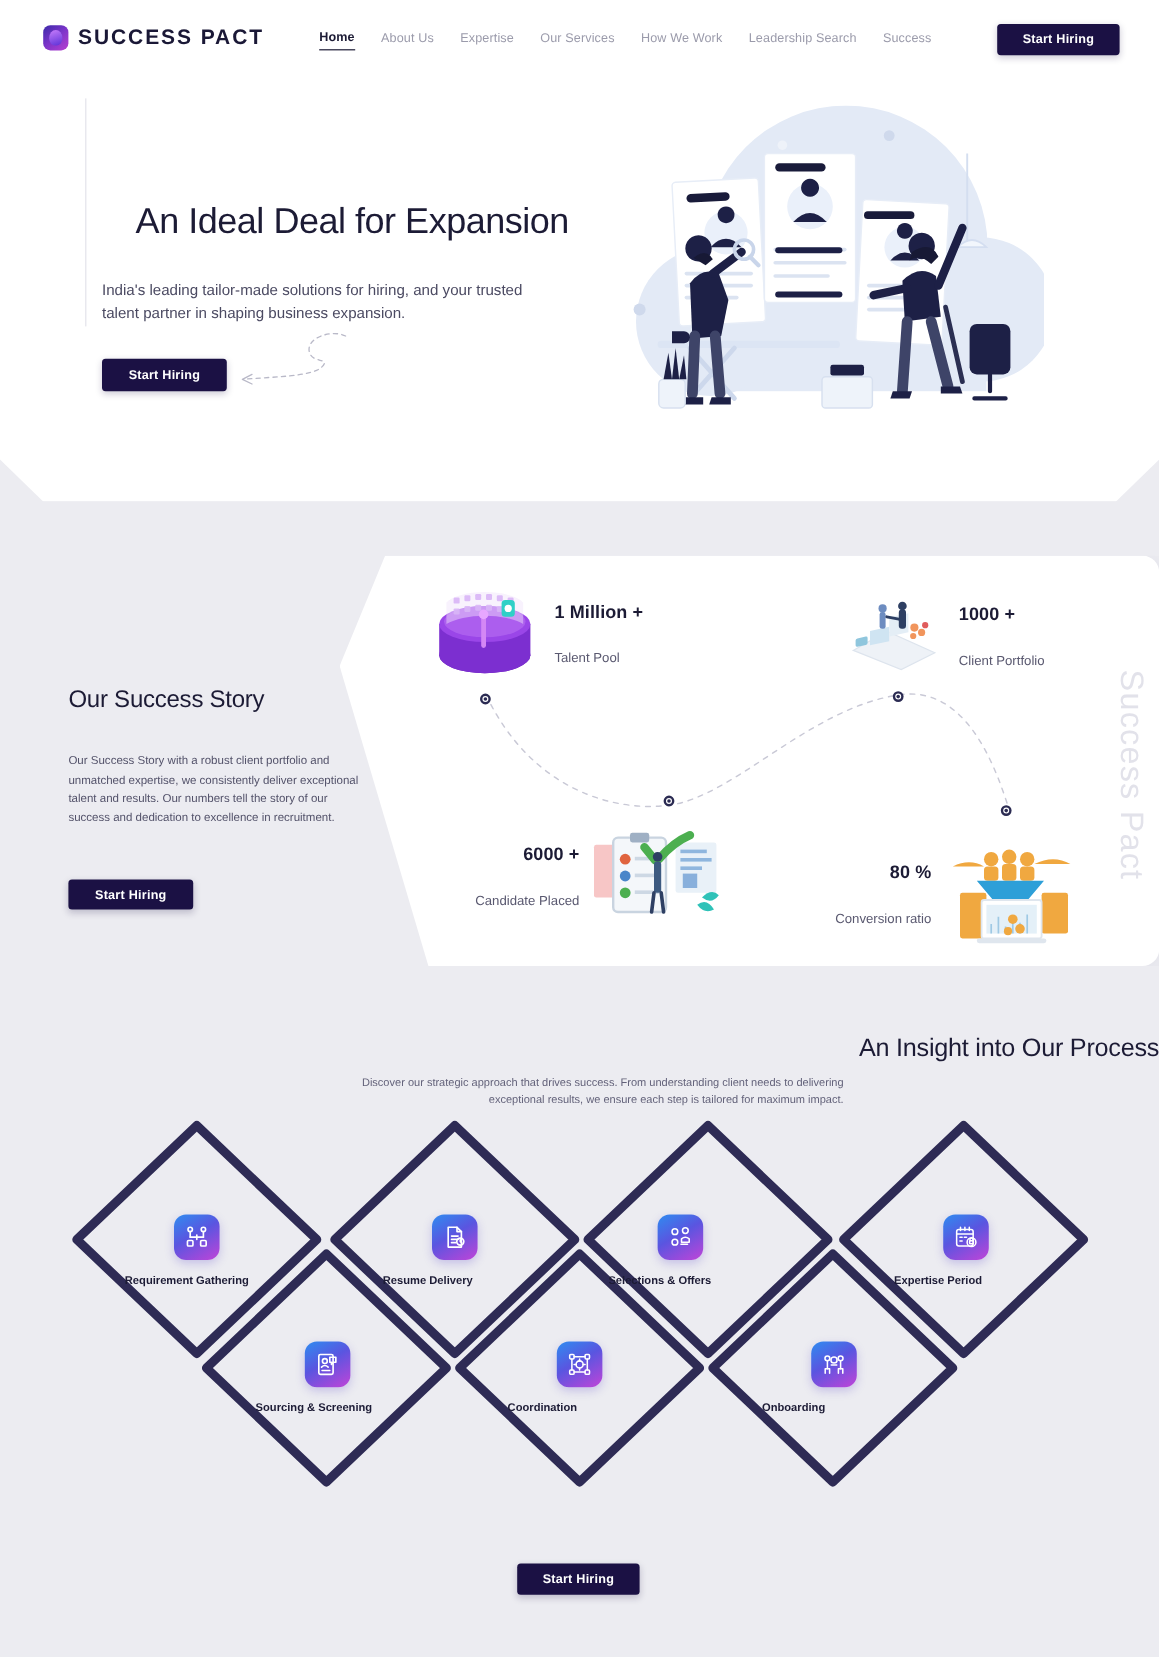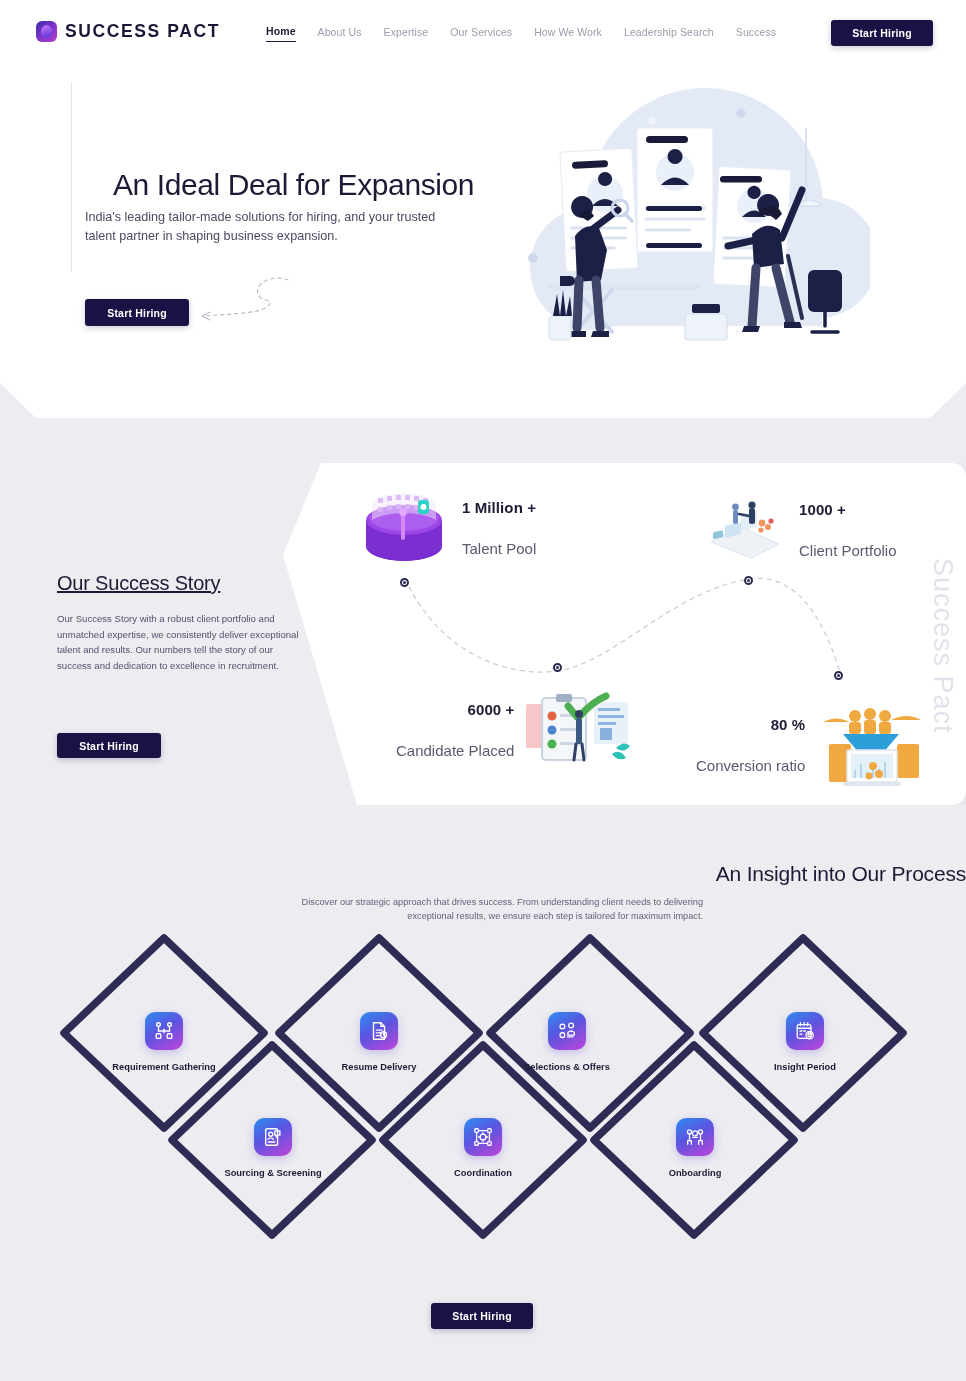--- a/index.html
+++ b/index.html
@@ -55,21 +55,21 @@
   .nav-cta { position:absolute; right:33px; top:20px; width:102px; height:26px; }
 
   
   .hero-divider { position:absolute; left:71px; top:82px; width:1px; height:190px; background:#e3e3ea; }
 
   .hero-copy { position:absolute; left:85px; top:168px; width:420px; }
   .hero-title {
     font-size:30px; font-weight:400; letter-spacing:-.4px; color:#1c1b35; line-height:1.16;margin-left:28px;
   }
   .hero-sub {
-    margin-top:5px; font-size:12.6px; line-height:1.5; color:#4b4a62; max-width:372px;
+    margin-top:30px; font-size:12.6px; line-height:1.5; color:#4b4a62; max-width:372px;
   }
   .hero-cta { position:absolute; left:85px; top:299px; width:104px; height:27px; }
 
   .hero-arrow { position:absolute; left:196px; top:276px; width:95px; height:50px; }
 
   
   .hero-art { position:absolute; left:520px; top:88px; width:350px; height:272px; }
 
   
   .success-card {
@@ -79,44 +79,44 @@
     clip-path: polygon(38px 0, 683px 0, 683px 342px, 74px 342px, 0 92px);
     box-shadow:0 4px 26px rgba(90,90,130,.07);
   }
   .watermark {
     position:absolute; right:8px; top:533px; width:44px; height:226px;
     font-size:27px; color:#e2e2ea; letter-spacing:1px; font-weight:400;
     writing-mode:vertical-rl; text-align:center; white-space:nowrap; user-select:none;
   }
 
   .story-block { position:absolute; left:57px; top:572px; width:250px; }
-  .story-title { font-size:20px; font-weight:400; color:#1c1b35; letter-spacing:-.2px;text-decoration:underline; }
-  .story-text { margin-top:16px; font-size:9.6px; line-height:1.62; color:#53526a; width:244px; }
+  .story-title { font-size:20px; font-weight:400; color:#1c1b35; letter-spacing:-.2px; }
+  .story-text { margin-top:32px; font-size:9.6px; line-height:1.62; color:#53526a; width:244px; }
   .story-cta { position:absolute; left:57px; top:733px; width:104px; height:25px; }
 
   
   .stat { position:absolute; display:flex; align-items:center; }
   .stat-num { font-size:15px; font-weight:700; color:#1c1b35; letter-spacing:.1px; }
-  .stat-label { margin-top:24px; font-size:15px; color:#5a5970; }
+  .stat-label { margin-top:24px; font-size:11px; color:#5a5970; }
   .stat-txt-right { margin-left:14px; }
   .stat-txt-left { margin-right:10px; text-align:right; }
 
   .dot { position:absolute; width:9px; height:9px; border-radius:50%; background:#fff; border:2px solid #2b2b52; }
   .dot::after{ content:""; position:absolute; inset:1px; border-radius:50%; background:#2b2b52; }
 
   
   .process-head { position:absolute; left:0; top:862px; width:966px; text-align:right; }
   .process-title { font-size:21px; font-weight:400; color:#1c1b35; letter-spacing:-.2px; }
   .process-sub {
     margin:9px auto 0; width:440px; font-size:9.2px; line-height:1.55; color:#63627a;
   }
 
   .process-chain { position:absolute; left:0; top:928px; width:966px; height:340px; }
 
-  .step { position:absolute; width:120px; text-align:center; }
+  .step { position:absolute; width:120px; text-align:left; }
   .step-icon {
     width:38px; height:38px; margin:0 auto; border-radius:10px;
     background:linear-gradient(150deg,#2f8cf0 0%,#5a55e0 45%,#c044d8 100%);
     display:flex; align-items:center; justify-content:center;
     box-shadow:0 3px 8px rgba(80,60,200,.25);
   }
   .step-label { margin-top:12px; font-size:9.3px; font-weight:700; color:#1c1b35; white-space:nowrap; }
 
   .final-cta { position:absolute; left:431px; top:1303px; width:102px; height:26px; }
 </style>
@@ -532,16 +532,16 @@
     <svg width="22" height="22" viewBox="0 0 24 24" fill="none" stroke="#ffffff" stroke-width="1.4" stroke-linecap="round" stroke-linejoin="round">
       <rect x="3.5" y="5" width="15" height="15" rx="2"></rect>
       <path d="M3.5 9h15"></path>
         <path d="M7 3v3M11 3v3M15 3v3"></path>
       <path d="M6.5 12h2M10.5 12h2M6.5 15.5h2"></path>
       <circle cx="17" cy="16.5" r="4" fill="none"></circle>
       <path d="M15.6 15.2v-1a1.4 1.4 0 0 1 2.8 0v1"></path>
         <rect x="15.3" y="15.2" width="3.4" height="2.8" rx=".7"></rect>
     </svg>
   </div>
-  <div class="step-label">Insight Period</div>
+  <div class="step-label">Expertise Period</div>
 </div>
 
 <button class="btn final-cta">Start Hiring</button>
 
 </body></html>

